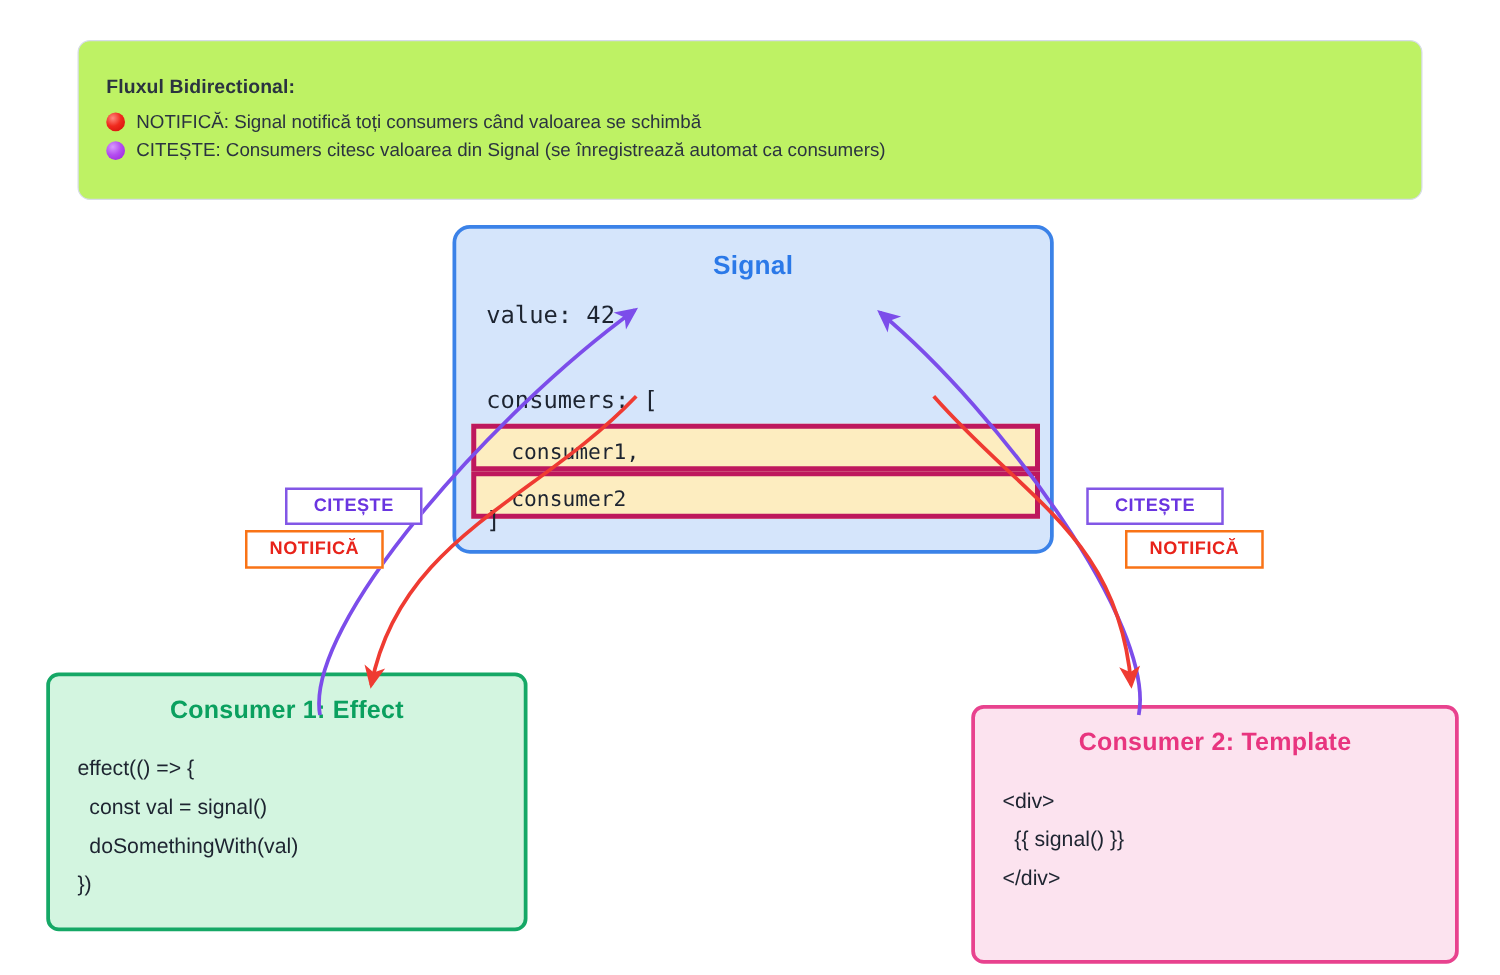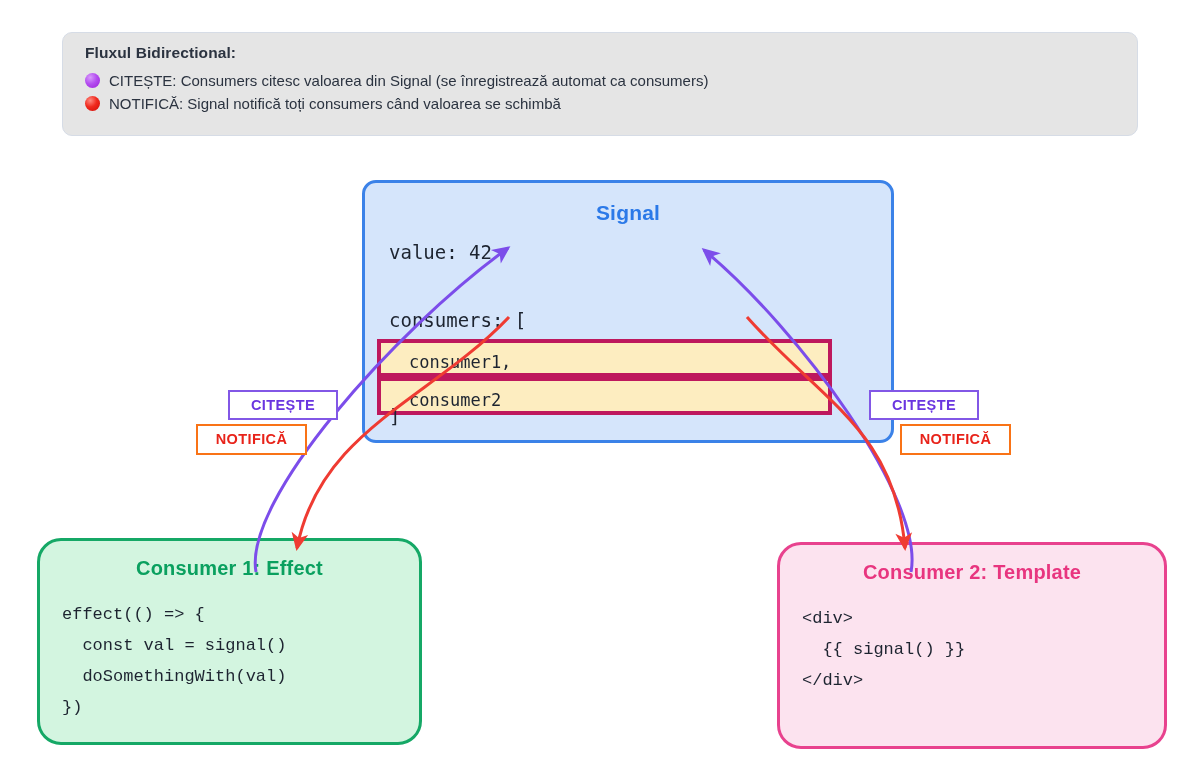--- a/index.html
+++ b/index.html
@@ -19,26 +19,26 @@
     height: 780px;
     background: #ffffff;
   }
 
   
   .legend-panel {
     position: absolute;
     left: 62px;
     top: 32px;
     width: 1076px;
-    height: 104px;
-    box-sizing: border-box;
-    background: #e5e5e5;
+    height: 128px;
+    box-sizing: border-box;
+    background: #bef264;
     border: 1px solid #d6dce6;
     border-radius: 10px;
-    padding: 11px 22px;
+    padding: 28px 22px;
   }
   .legend-title {
     font-size: 15.5px;
     font-weight: bold;
     color: #2b3340;
     margin-bottom: 9px;
     letter-spacing: .1px;
   }
   .legend-row {
     display: flex;
@@ -63,21 +63,21 @@
     color: #2b3340;
     line-height: 19px;
     white-space: nowrap;
   }
 
   
   .signal-box {
     position: absolute;
     left: 362px;
     top: 180px;
-    width: 532px;
+    width: 481px;
     height: 263px;
     box-sizing: border-box;
     background: #d5e5fb;
     border: 3px solid #3b82e8;
     border-radius: 14px;
   }
   .signal-title {
     text-align: center;
     font-size: 21px;
     font-weight: bold;
@@ -115,52 +115,52 @@
     font-family: "DejaVu Sans Mono", "Liberation Mono", monospace;
     font-size: 17px;
     color: #1d2430;
     white-space: pre;
   }
 
   
   .consumer-box {
     position: absolute;
     box-sizing: border-box;
-    border-radius: 24px;
+    border-radius: 10px;
   }
   .consumer-1 {
     left: 37px;
     top: 538px;
     width: 385px;
     height: 207px;
     background: #d3f5e0;
     border: 3px solid #15a866;
   }
   .consumer-2 {
     left: 777px;
-    top: 542px;
+    top: 564px;
     width: 390px;
     height: 207px;
     background: #fce3ef;
     border: 3px solid #e8428e;
   }
   .consumer-title {
     text-align: center;
     font-size: 20px;
     font-weight: bold;
     margin-top: 16px;
     letter-spacing: .2px;
   }
   .consumer-1 .consumer-title { color: #0aa05f; }
   .consumer-2 .consumer-title { color: #e8357f; }
   .consumer-code {
     position: absolute;
     left: 22px;
     top: 58px;
-    font-family: Liberation Mono, monospace;
+    font-family: Liberation Sans, sans-serif;
     font-size: 17px;
     line-height: 31px;
     color: #1d2430;
     white-space: pre;
   }
 
   
   .edge-label {
     position: absolute;
     box-sizing: border-box;
@@ -196,27 +196,27 @@
 </style>
 </head>
 <body>
 
 <div id="stage">
 
   <div class="legend-panel">
     <div class="legend-title">Fluxul Bidirectional:</div>
 
     <div class="legend-row">
+      <span class="legend-dot notifies"></span>
+      <span class="legend-text">NOTIFICĂ: Signal notifică toți consumers când valoarea se schimbă</span>
+    </div>
+
+    <div class="legend-row">
       <span class="legend-dot reads"></span>
       <span class="legend-text">CITEȘTE: Consumers citesc valoarea din Signal (se înregistrează automat ca consumers)</span>
-    </div>
-
-    <div class="legend-row">
-      <span class="legend-dot notifies"></span>
-      <span class="legend-text">NOTIFICĂ: Signal notifică toți consumers când valoarea se schimbă</span>
     </div>
   </div>
 
   <div class="signal-box">
     <div class="signal-title">Signal</div>
 
     <div class="signal-line sig-value">value: 42</div>
     <div class="signal-line sig-open">consumers: [</div>
 
     <div class="hl-box hl-1">

